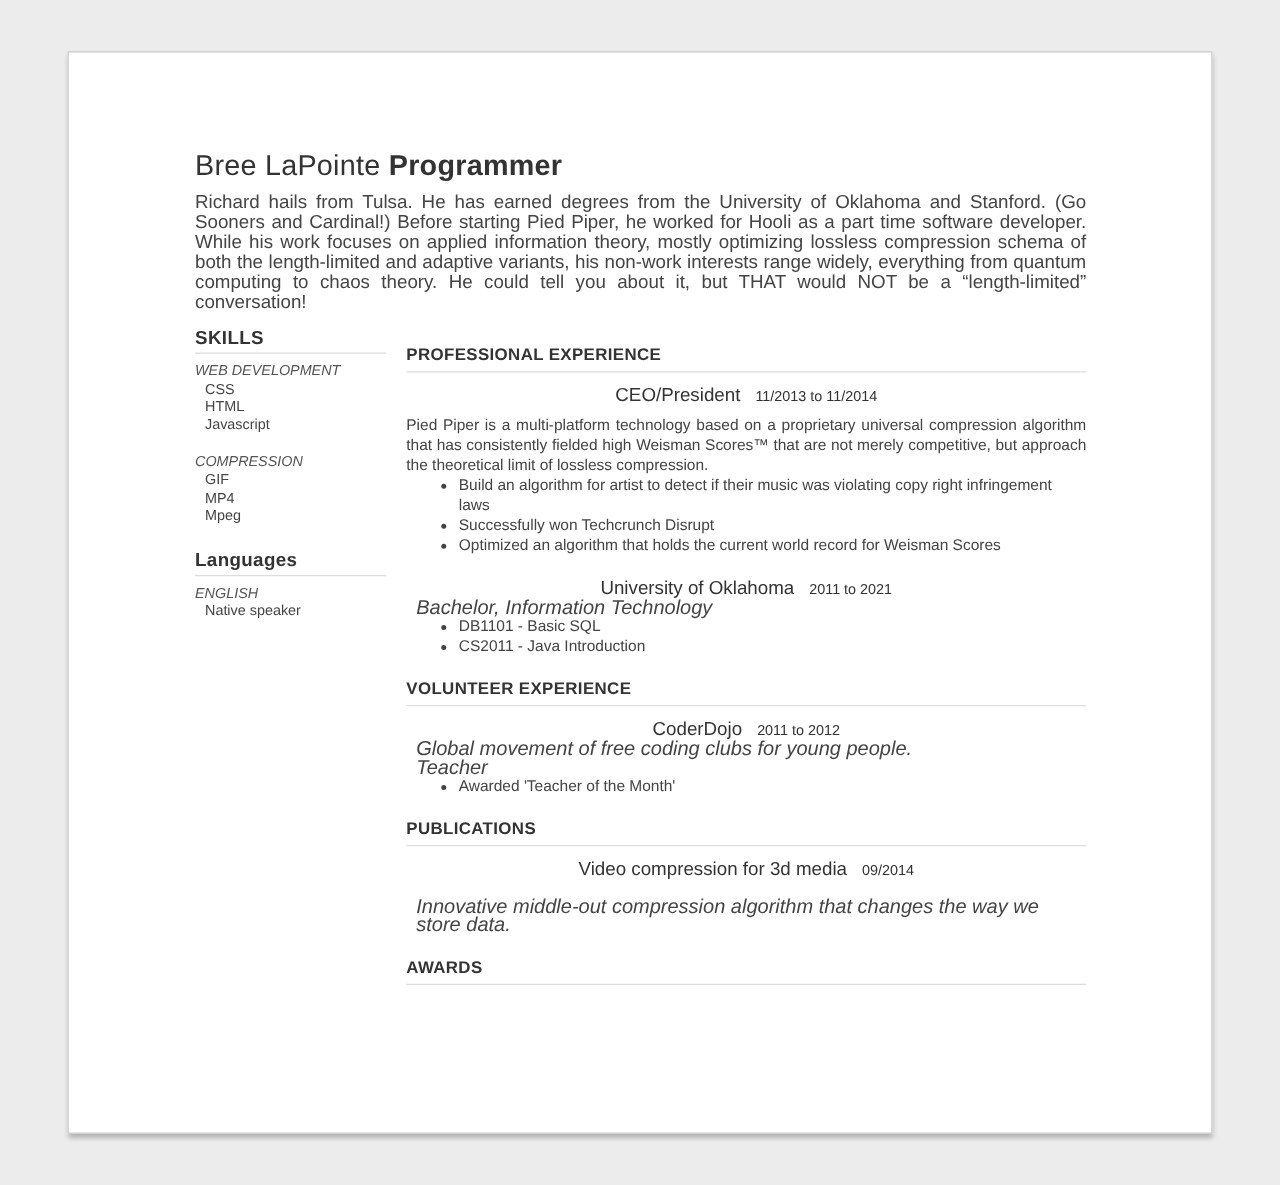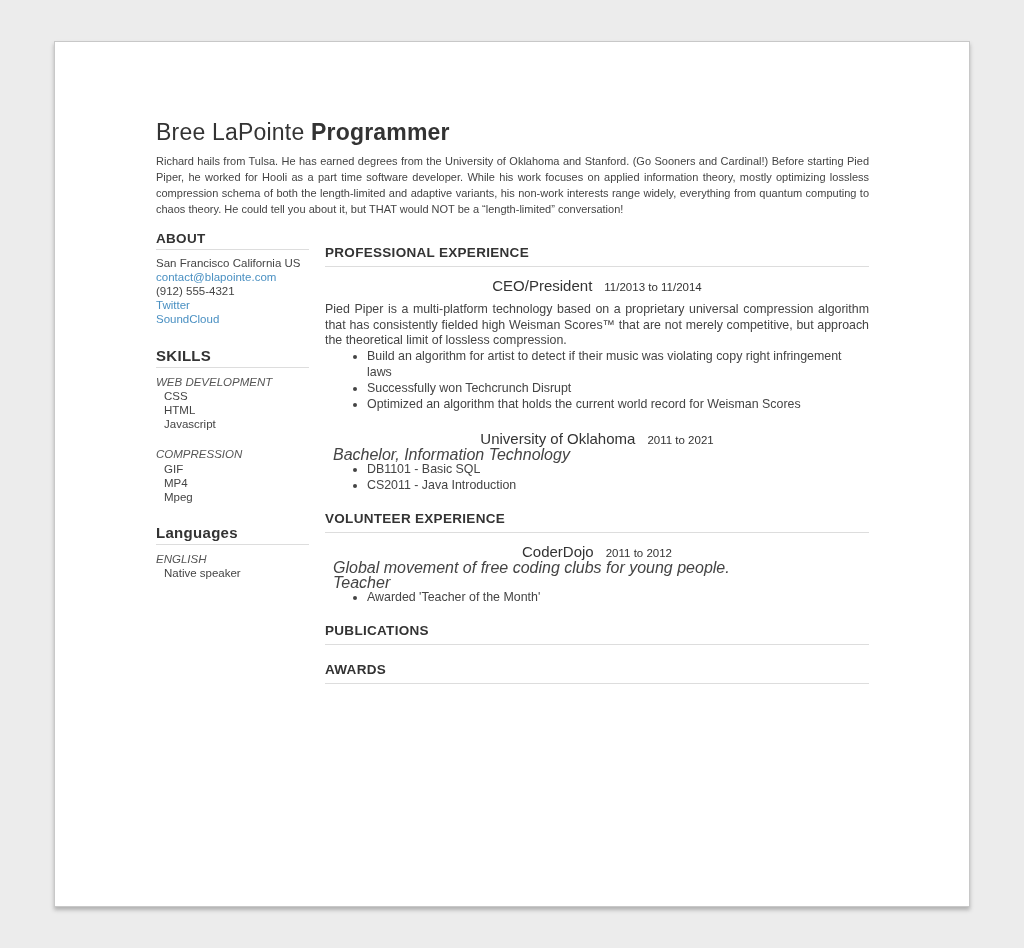--- a/index.html
+++ b/index.html
@@ -30,21 +30,21 @@
   h1.title {
     margin: 0 0 8px 0;
     font-size: 23px;
     font-weight: 400;
     color: #333;
     letter-spacing: 0.2px;
   }
   h1.title strong { font-weight: 700; }
   p.summary {
     margin: 0;
-    font-size: 11px;
+    font-size: 15px;
     line-height: 15.9px;
     color: #444;
     text-align: justify;
   }
   
   .columns { display: flex; margin-top: 13px; }
   .left-col { flex: 0 0 153px; width: 153px; margin-right: 16px; }
   .right-col { flex: 1 1 auto; min-width: 0; }
 
   
@@ -144,30 +144,20 @@
 <div class="viewport">
   <div class="page">
 
     <h1 class="title"><span>Bree LaPointe</span><span> </span><strong>Programmer</strong></h1>
     <p class="summary">Richard hails from Tulsa. He has earned degrees from the University of Oklahoma and Stanford. (Go Sooners and Cardinal!) Before starting Pied Piper, he worked for Hooli as a part time software developer. While his work focuses on applied information theory, mostly optimizing lossless compression schema of both the length-limited and adaptive variants, his non-work interests range widely, everything from quantum computing to chaos theory. He could tell you about it, but THAT would NOT be a “length-limited” conversation!</p>
 
     <div class="columns">
 
       <aside class="left-col">
 
-        <section class="side-section">
-          <h2 class="side-heading">ABOUT</h2>
-          <div class="about-lines">
-            <span>San Francisco California US</span>
-            <a class="link">contact@blapointe.com</a>
-            <span>(912) 555-4321</span>
-            <a class="link">Twitter</a>
-            <a class="link">SoundCloud</a>
-          </div>
-        </section>
 
         <section class="side-section">
           <h2 class="side-heading lg">SKILLS</h2>
           <div class="skill-group">
             <div class="skill-group-label">WEB DEVELOPMENT</div>
             <div class="skill-item">CSS</div>
             <div class="skill-item">HTML</div>
             <div class="skill-item">Javascript</div>
           </div>
           <div class="skill-group">
@@ -230,20 +220,27 @@
             <div class="entry-sub">Global movement of free coding clubs for young people.</div>
             <div class="entry-sub">Teacher</div>
             <ul class="entry-bullets">
               <li>Awarded 'Teacher of the Month'</li>
             </ul>
           </div>
         </section>
 
         <section class="main-section">
           <h2 class="main-heading">PUBLICATIONS</h2>
+          <div class="entry">
+            <div class="entry-header">
+              <h3 class="entry-title">Video compression for 3d media</h3>
+              <span class="entry-date">09/2014</span>
+            </div>
+            <div class="entry-sub spaced">Innovative middle-out compression algorithm that changes the way we store data.</div>
+          </div>
         </section>
 
         <section class="main-section">
           <h2 class="main-heading">AWARDS</h2>
         </section>
 
       </main>
     </div>
   </div>
 </div>

